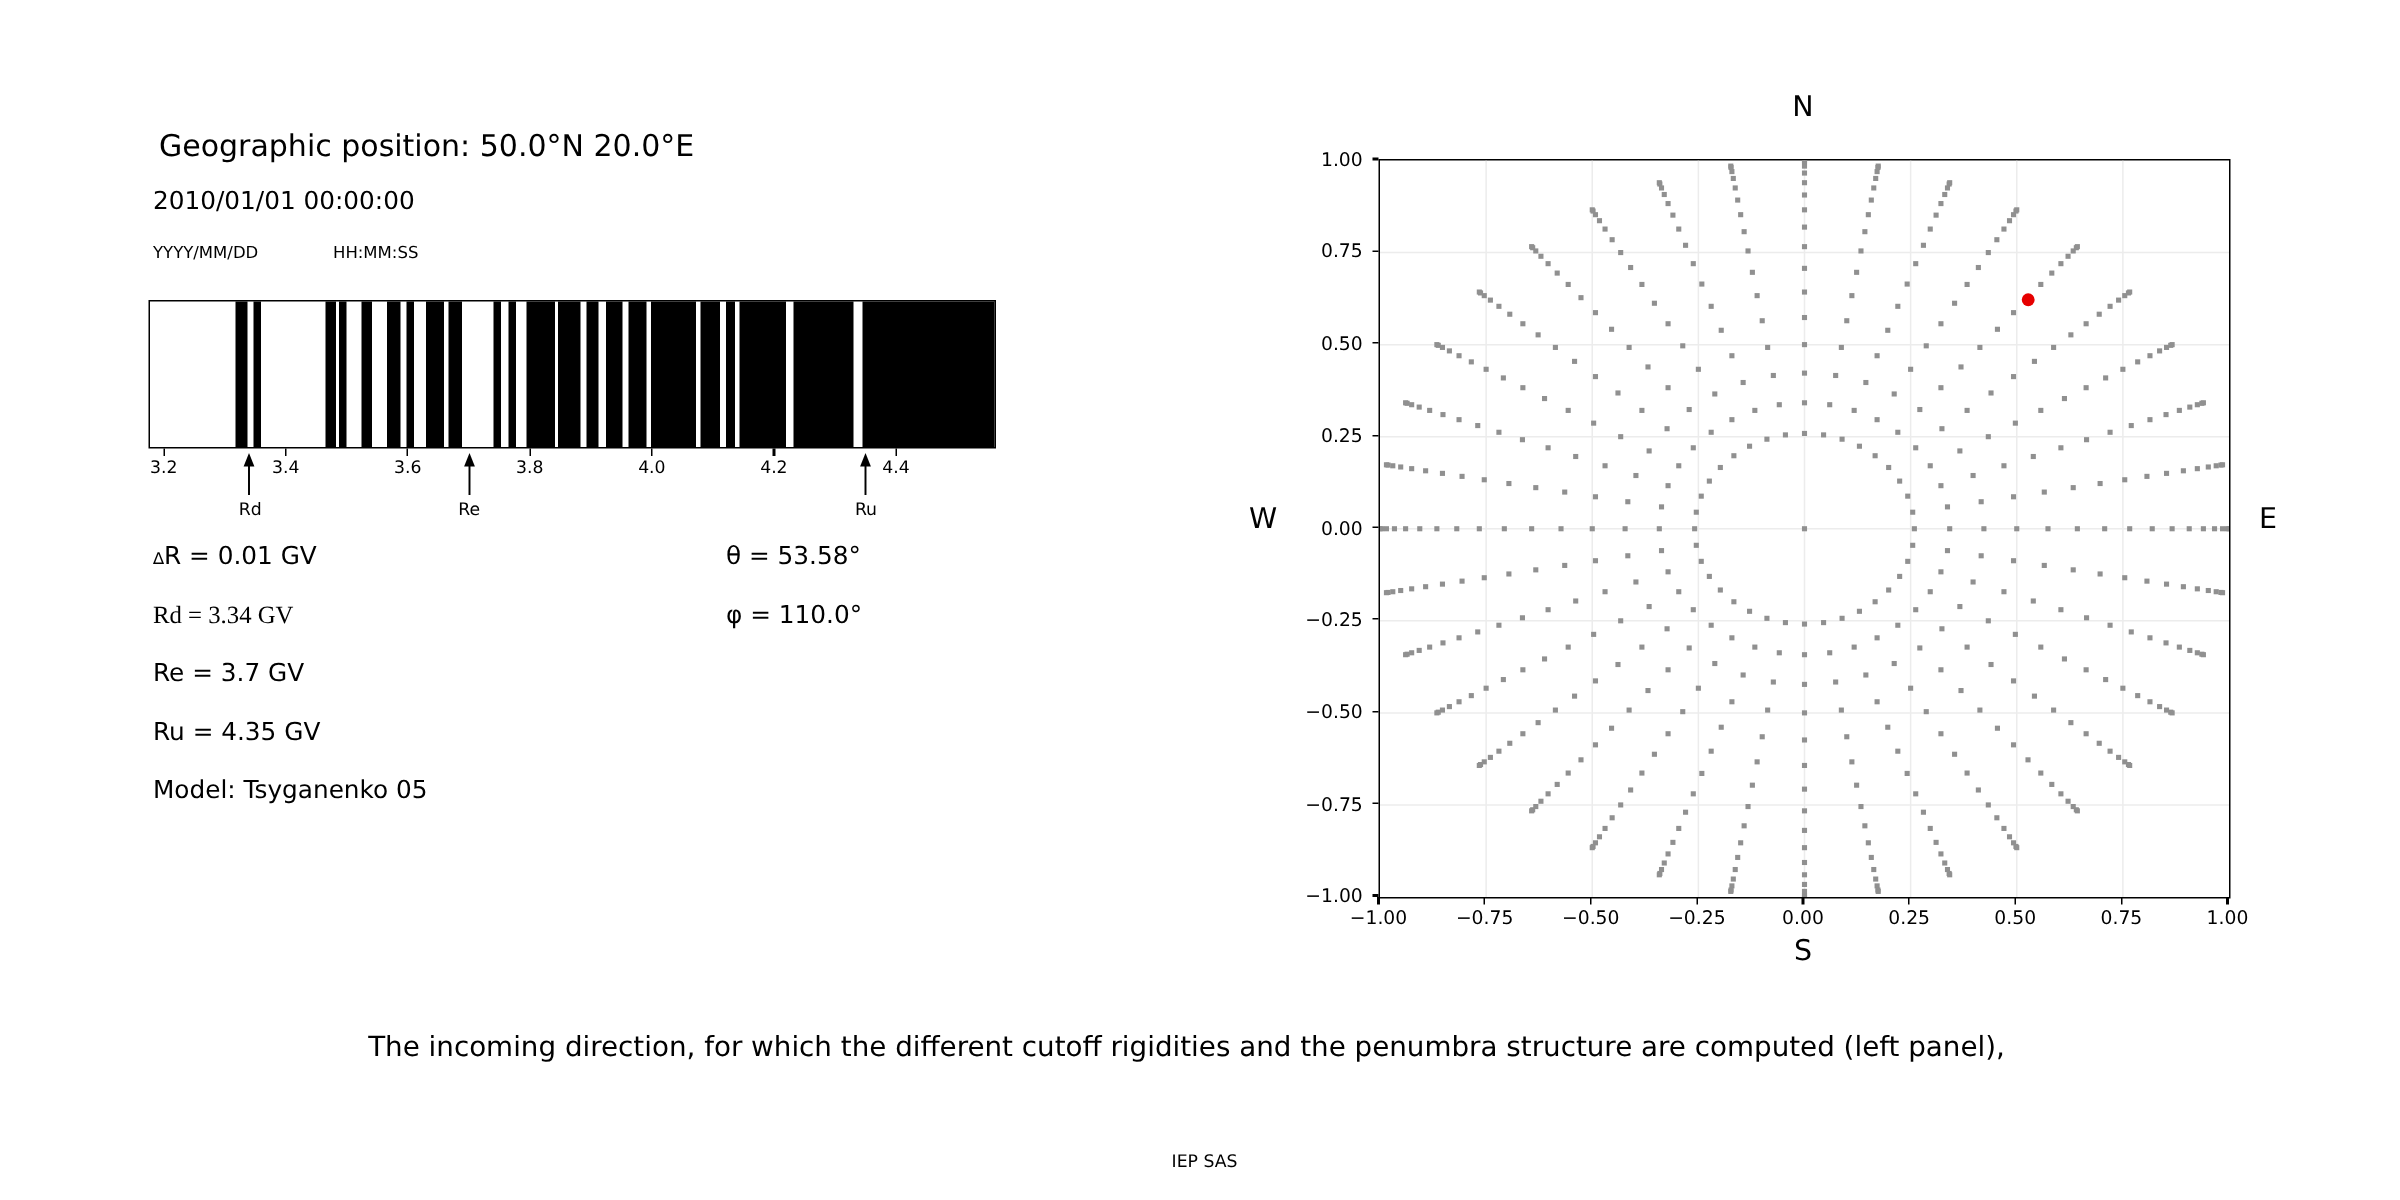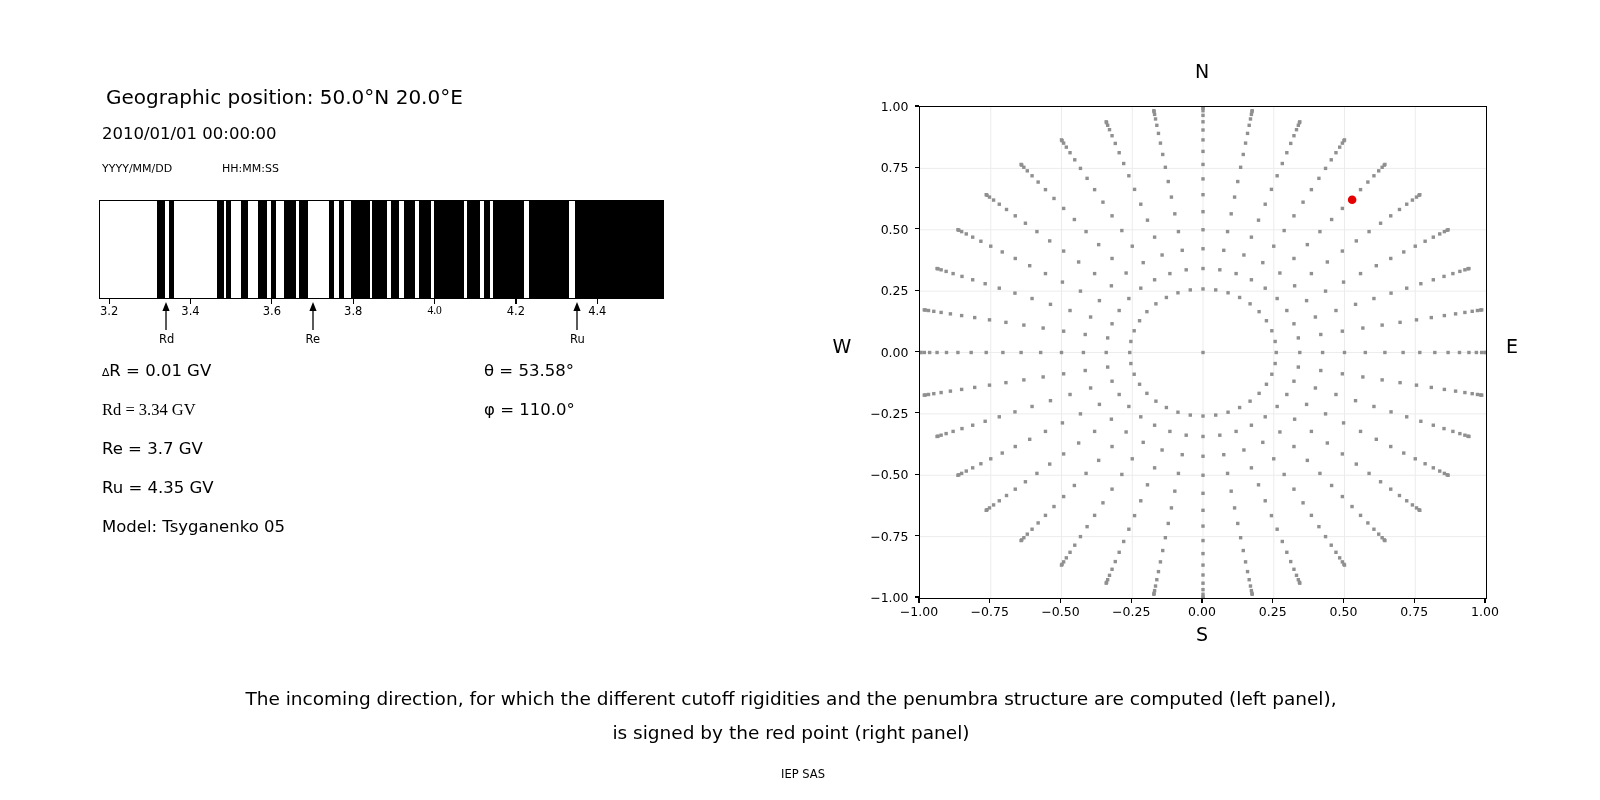--- a/index.html
+++ b/index.html
@@ -99,21 +99,21 @@
   <div class="abs" id="barcode-axis">
       <div class="bc-tick" style="left: calc(1.79986% - 0.6px);"></div>
       <div class="bc-ticklabel" style="left: 1.79986%;">3.2</div>
       <div class="bc-tick" style="left: calc(16.1987% - 0.6px);"></div>
       <div class="bc-ticklabel" style="left: 16.1987%;">3.4</div>
       <div class="bc-tick" style="left: calc(30.5976% - 0.6px);"></div>
       <div class="bc-ticklabel" style="left: 30.5976%;">3.6</div>
       <div class="bc-tick" style="left: calc(44.9964% - 0.6px);"></div>
       <div class="bc-ticklabel" style="left: 44.9964%;">3.8</div>
       <div class="bc-tick" style="left: calc(59.3952% - 0.6px);"></div>
-      <div class="bc-ticklabel" style="left: 59.3952%; font-family: Liberation Serif, serif;">4.0</div>
+      <div class="bc-ticklabel" style="left: 59.3952%;">4.0</div>
       <div class="bc-tick" style="left: calc(73.7941% - 0.6px);"></div>
       <div class="bc-ticklabel" style="left: 73.7941%;">4.2</div>
       <div class="bc-tick" style="left: calc(88.1929% - 0.6px);"></div>
       <div class="bc-ticklabel" style="left: 88.1929%;">4.4</div>
     </div>
   <div class="abs" id="barcode-markers">
       <div class="marker" style="left: 11.879%;">
         <svg width="12" height="29" viewBox="0 0 12 29">
           <line x1="6" y1="28" x2="6" y2="6" stroke="#000" stroke-width="1.3"></line>
           <polygon points="6,0 2.4,9 9.6,9" fill="#000"></polygon>
@@ -780,16 +780,15 @@
       <div class="x-ticklabel" style="left: 353.75px;">0.25</div>
       <div class="x-tick" style="left: 423.9px;"></div>
       <div class="x-ticklabel" style="left: 424.5px;">0.50</div>
       <div class="x-tick" style="left: 494.65px;"></div>
       <div class="x-ticklabel" style="left: 495.25px;">0.75</div>
       <div class="x-tick" style="left: 565.4px;"></div>
       <div class="x-ticklabel" style="left: 566px;">1.00</div>
     </div>
 
   <div class="abs caption1">The incoming direction, for which the different cutoff rigidities and the penumbra structure are computed (left panel),</div>
-  <div class="abs caption2">is signed by the red point (right panel)</div>
   <div class="abs credit">IEP SAS</div>
 
 </div>
 
 </body></html>

